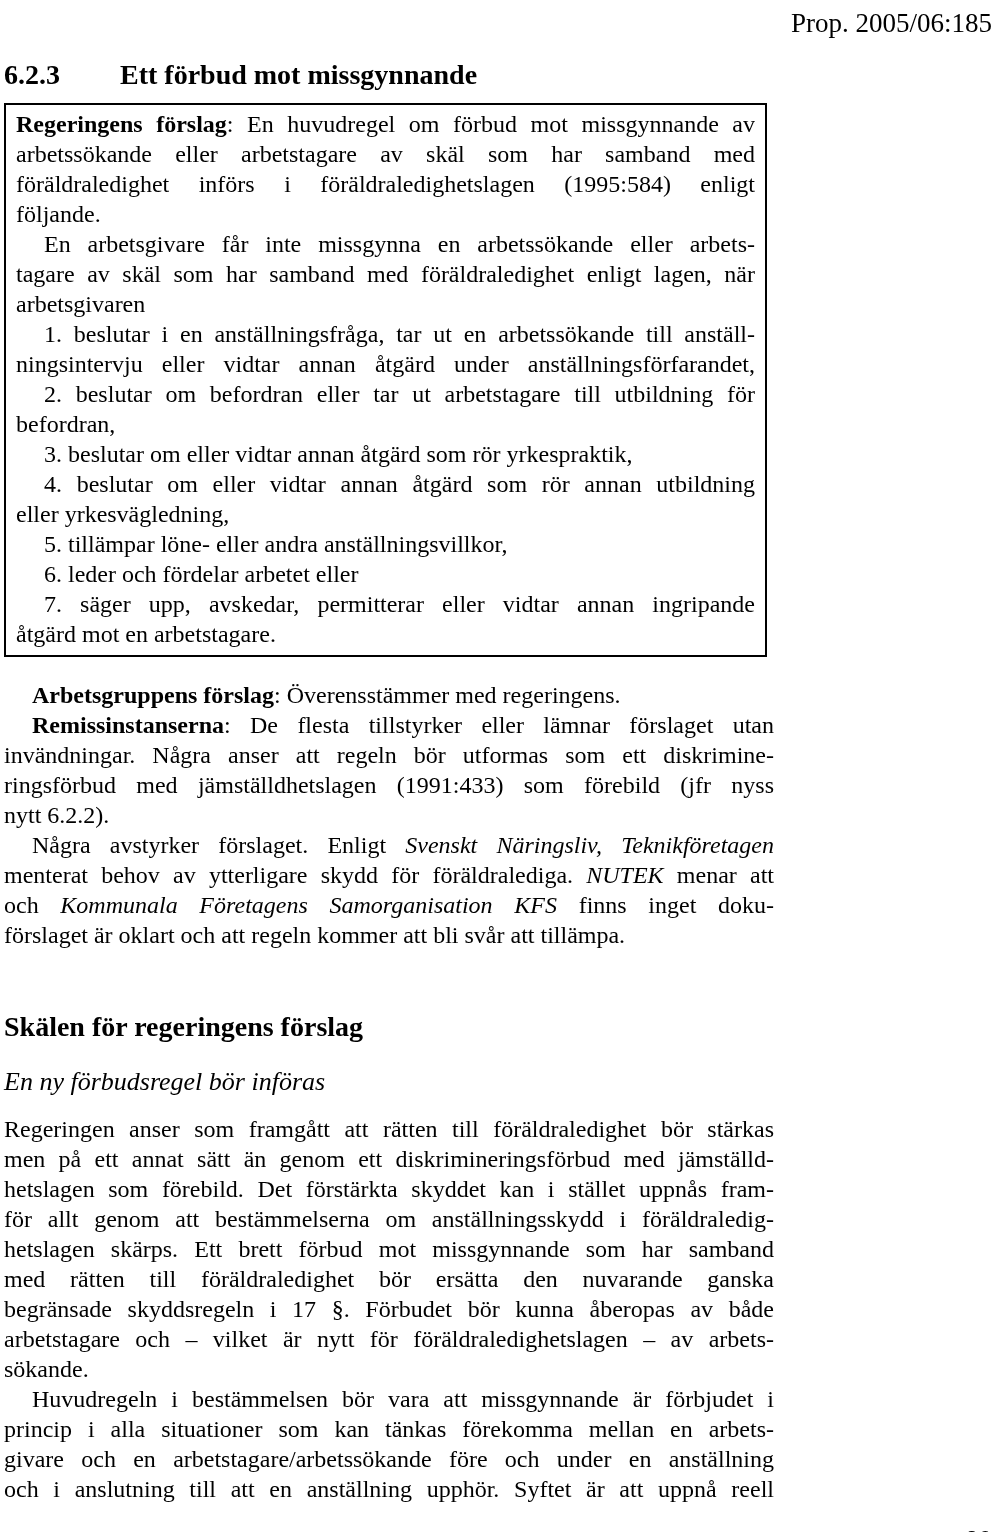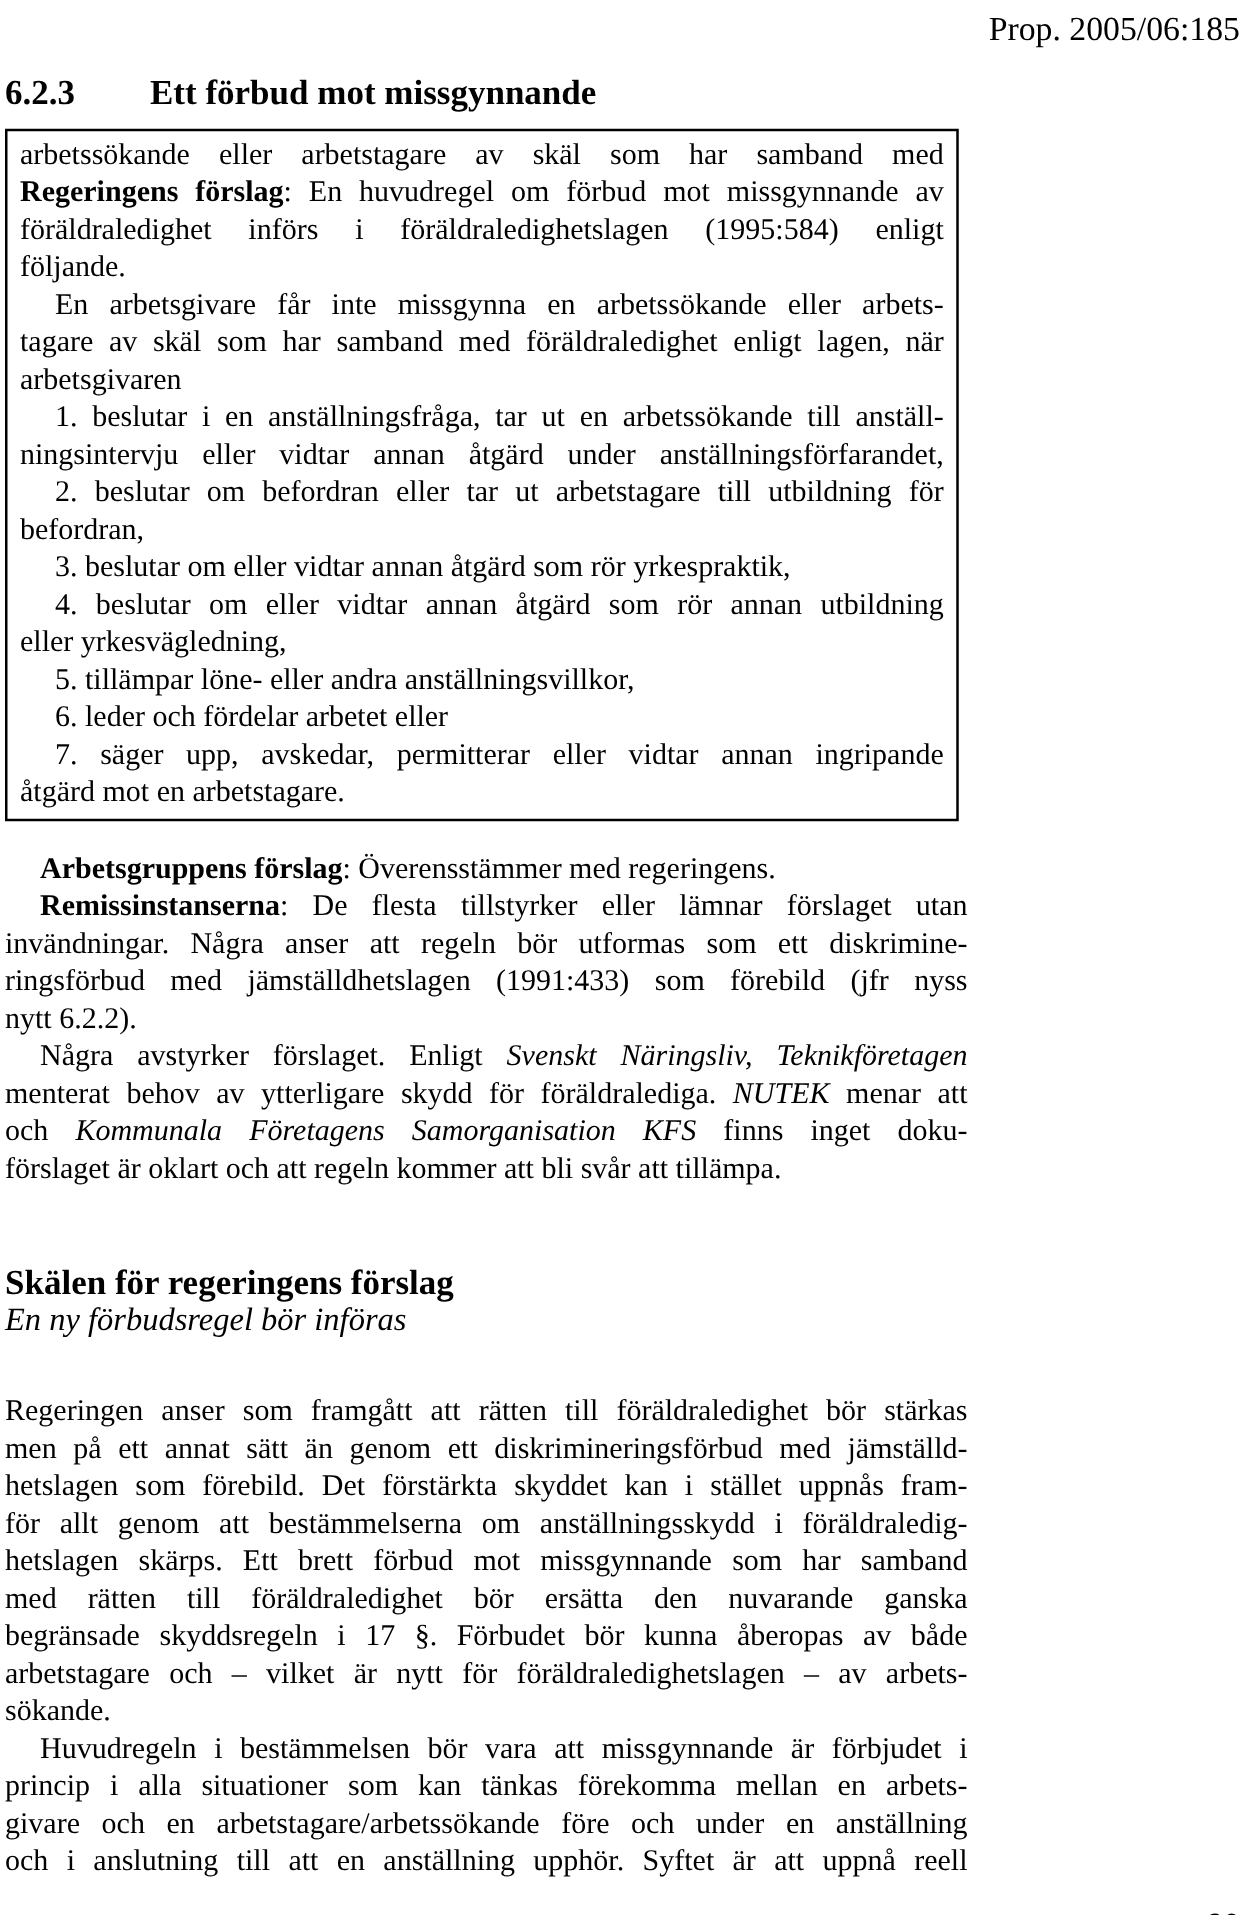--- a/index.html
+++ b/index.html
@@ -36,21 +36,21 @@
 
   .flow { position: absolute; left: 4px; width: 770px; }
   .block-consult { top: 680px; }
   .para-main     { top: 1114px; }
 
   .skalen-heading {
     position: absolute; top: 1010px; left: 4px;
     font-weight: bold; font-size: 28px; line-height: 34px; white-space: nowrap;
   }
   .skalen-sub {
-    position: absolute; top: 1040px; left: 4px;
+    position: absolute; top: 1066px; left: 4px;
     font-style: italic; font-size: 26px; line-height: 32px; white-space: nowrap;
   }
 
   .page-num {
     position: absolute; top: 1494px; right: 3px;
     font-size: 27px; line-height: 34px; margin-top: 29px;
   }
   b { font-weight: bold; }
   i { font-style: italic; }
 </style>
@@ -59,22 +59,22 @@
 
 <div class="page">
 
   <div class="prop-header">Prop. 2005/06:185</div>
 
   <div class="section-heading">
     <span class="sec-num">6.2.3</span><span>Ett förbud mot missgynnande</span>
   </div>
 
   <div class="box">
+    <div class="ln j"><b>Regeringens förslag</b><span>: En huvudregel om förbud mot missgynnande av</span></div>
     <div class="ln j">arbetssökande eller arbetstagare av skäl som har samband med</div>
-    <div class="ln j"><b>Regeringens förslag</b><span>: En huvudregel om förbud mot missgynnande av</span></div>
     <div class="ln j">föräldraledighet införs i föräldraledighetslagen (1995:584) enligt</div>
     <div class="ln l">följande.</div>
     <div class="ln j in">En arbetsgivare får inte missgynna en arbetssökande eller arbets-</div>
     <div class="ln j">tagare av skäl som har samband med föräldraledighet enligt lagen, när</div>
     <div class="ln l">arbetsgivaren</div>
     <div class="ln j in">1. beslutar i en anställningsfråga, tar ut en arbetssökande till anställ-</div>
     <div class="ln j">ningsintervju eller vidtar annan åtgärd under anställningsförfarandet,</div>
     <div class="ln j in">2. beslutar om befordran eller tar ut arbetstagare till utbildning för</div>
     <div class="ln l">befordran,</div>
     <div class="ln l in">3. beslutar om eller vidtar annan åtgärd som rör yrkespraktik,</div>

